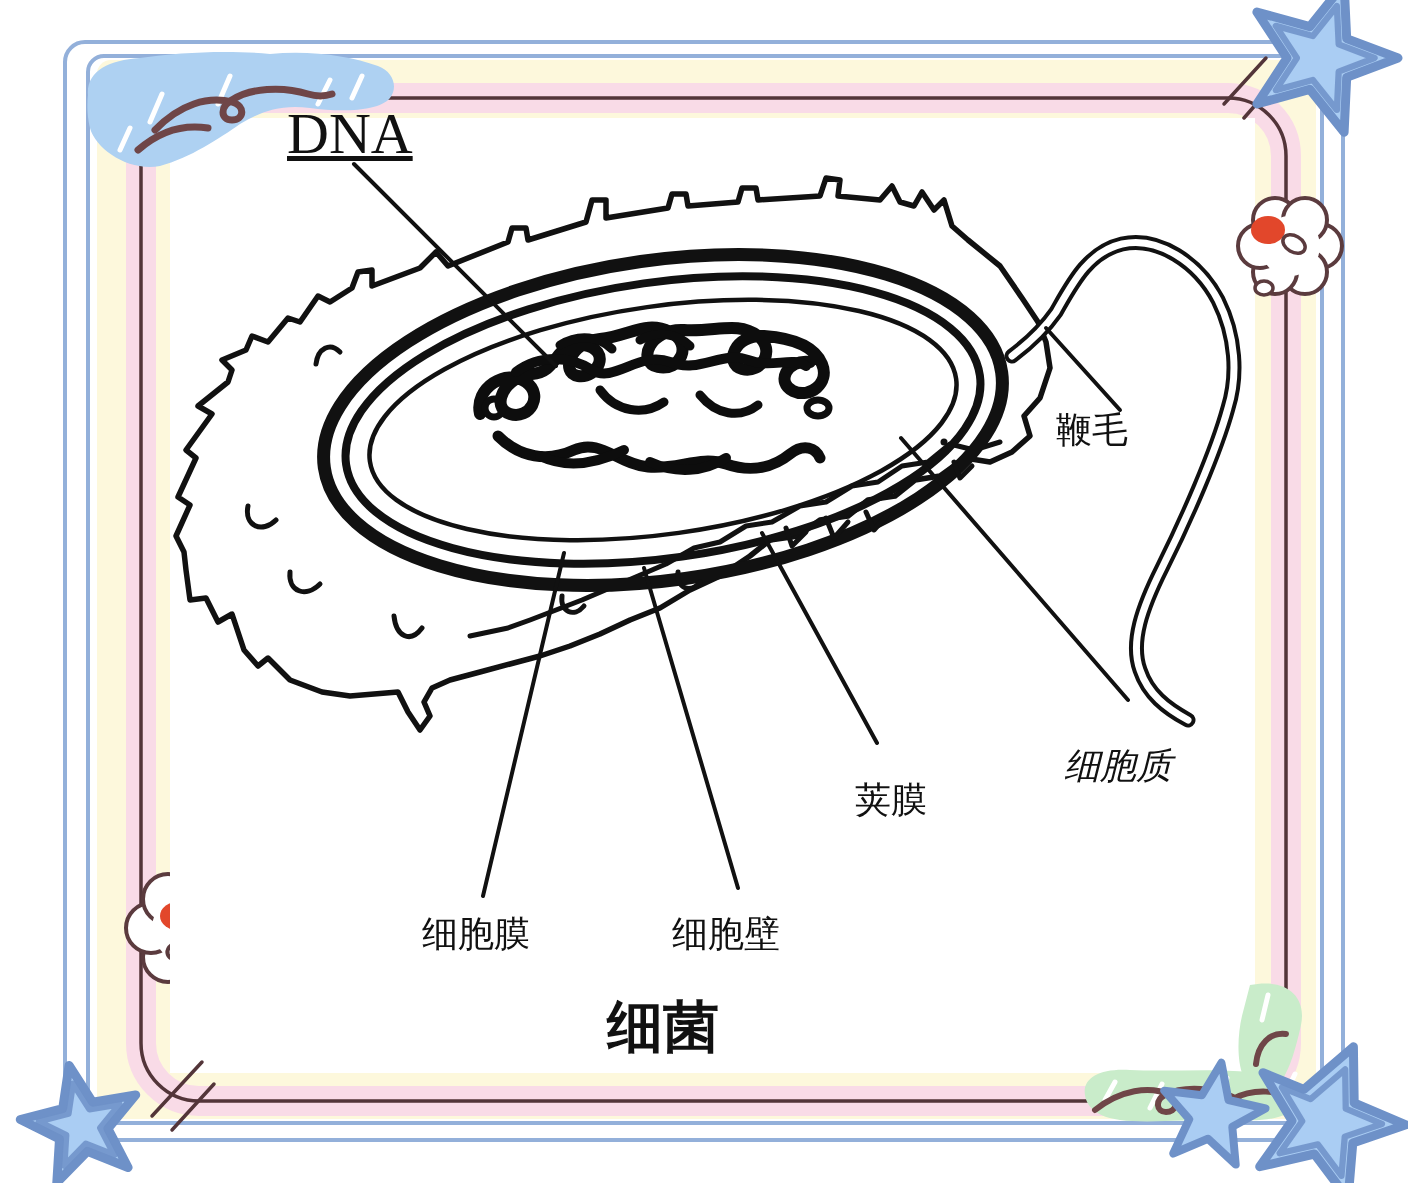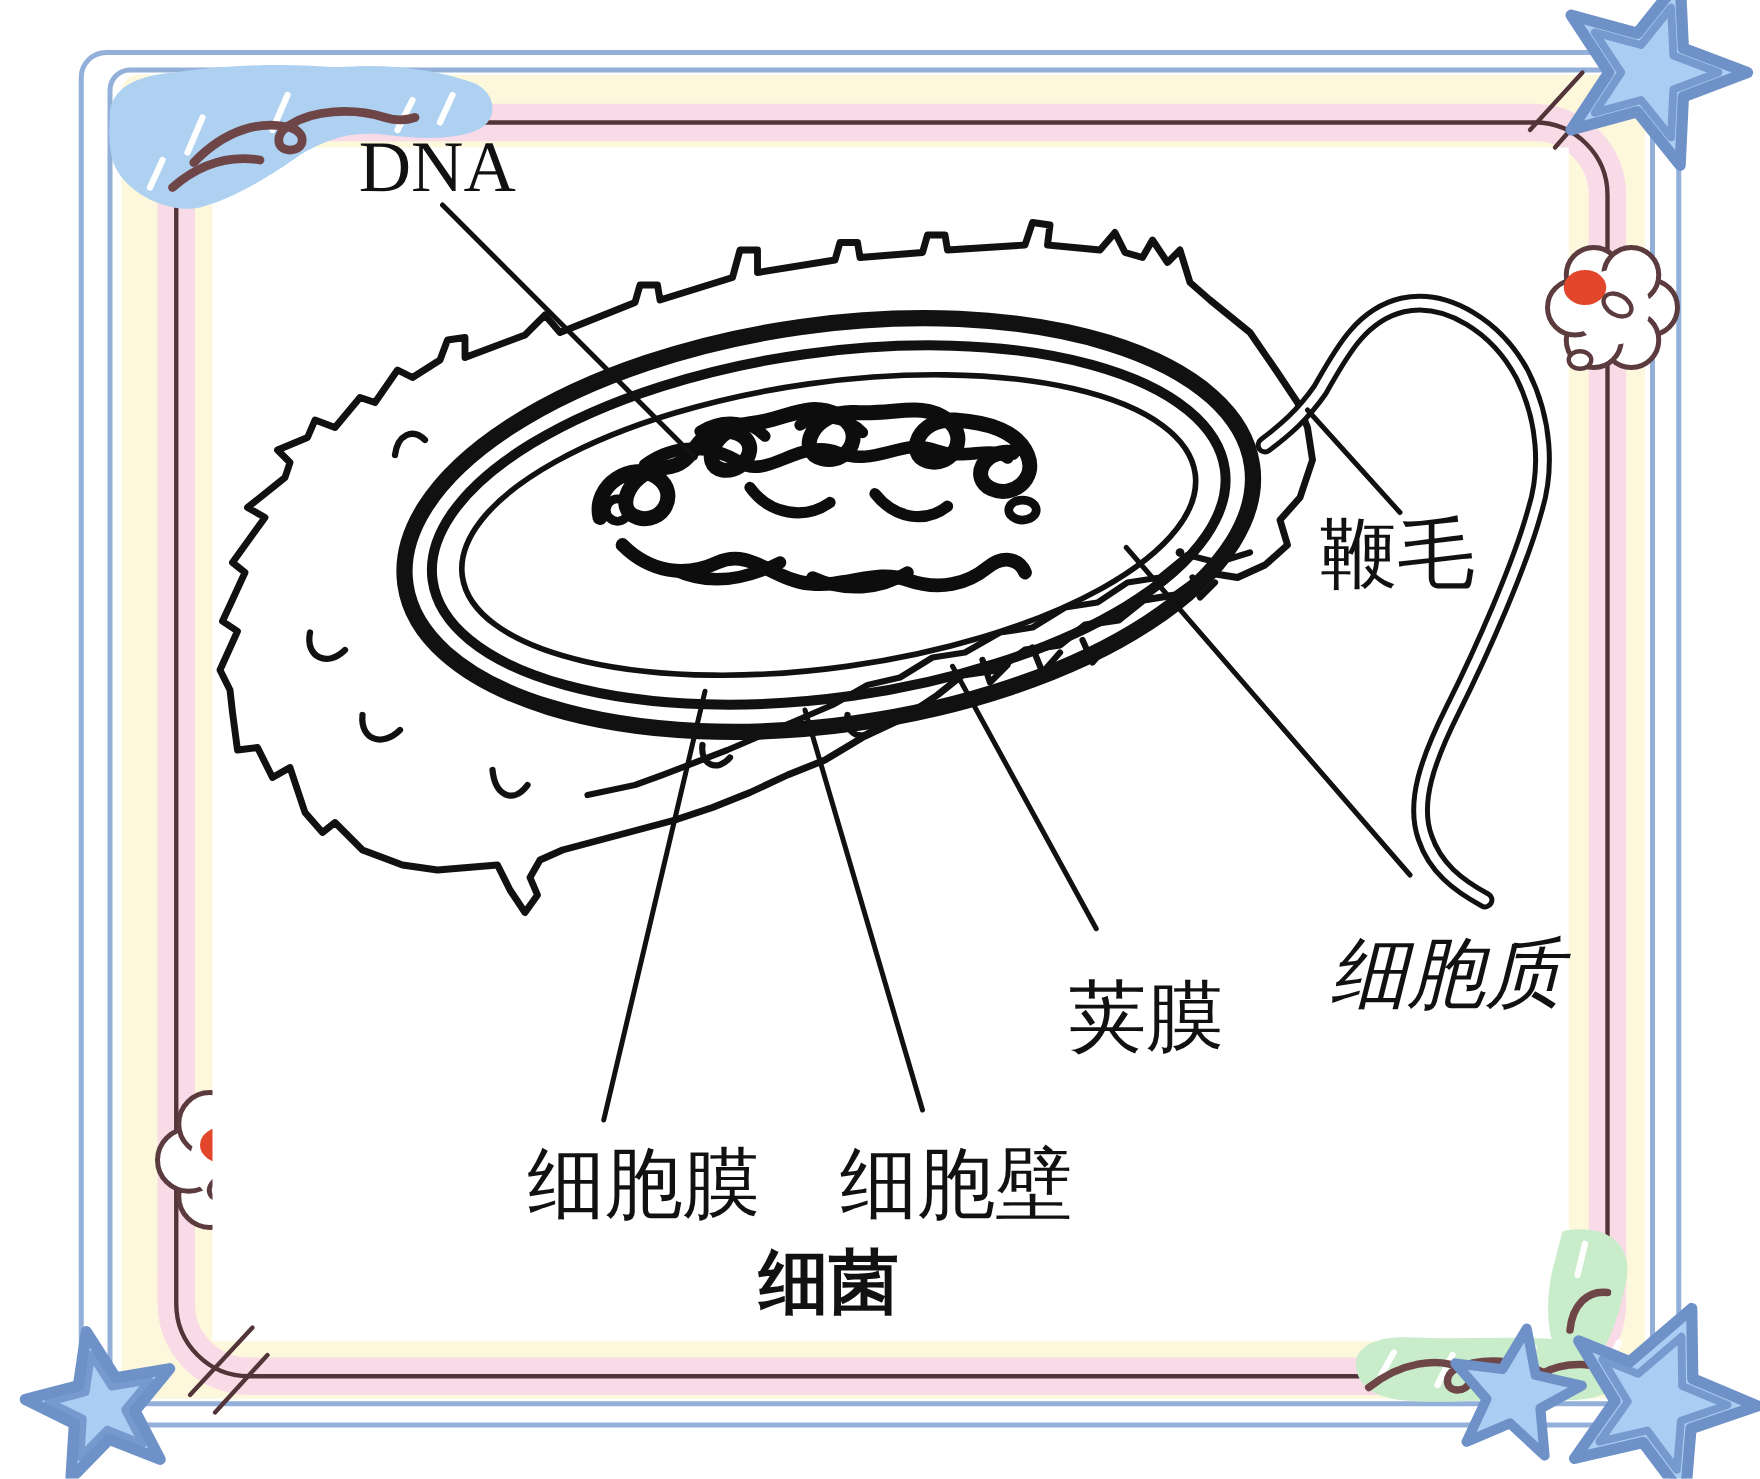--- a/index.html
+++ b/index.html
@@ -1,21 +1,21 @@
 <!DOCTYPE html>
 <html><head>
 <meta charset="utf-8">
 <style>
   html,body{margin:0;padding:0;background:#ffffff;}
   .page{position:relative;width:1408px;height:1183px;background:#ffffff;overflow:hidden;
         font-family:"Liberation Serif","DejaVu Serif",serif;}
   .page svg{position:absolute;left:0;top:0;}
   .lbl{position:absolute;color:#111;font-family:"Liberation Serif","DejaVu Serif",serif;
-       font-size:62px;line-height:1.05;white-space:nowrap;user-select:none;}
-  .lbl-dna{left:287px;top:104px;font-size:58px;}
+       font-size:36px;line-height:1.05;white-space:nowrap;user-select:none;}
+  .lbl-dna{left:287px;top:104px;font-size:58px;text-decoration:underline;}
   .lbl-flagellum{left:1056px;top:412px;}
   .lbl-cytoplasm{left:1064px;top:748px;font-style:italic;}
   .lbl-capsule{left:855px;top:782px;}
   .lbl-membrane{left:422px;top:916px;}
   .lbl-wall{left:672px;top:916px;}
   .lbl-title{left:553px;top:998px;width:220px;text-align:center;font-size:56px;font-weight:700;}
 </style>
 </head>
 <body>
 

